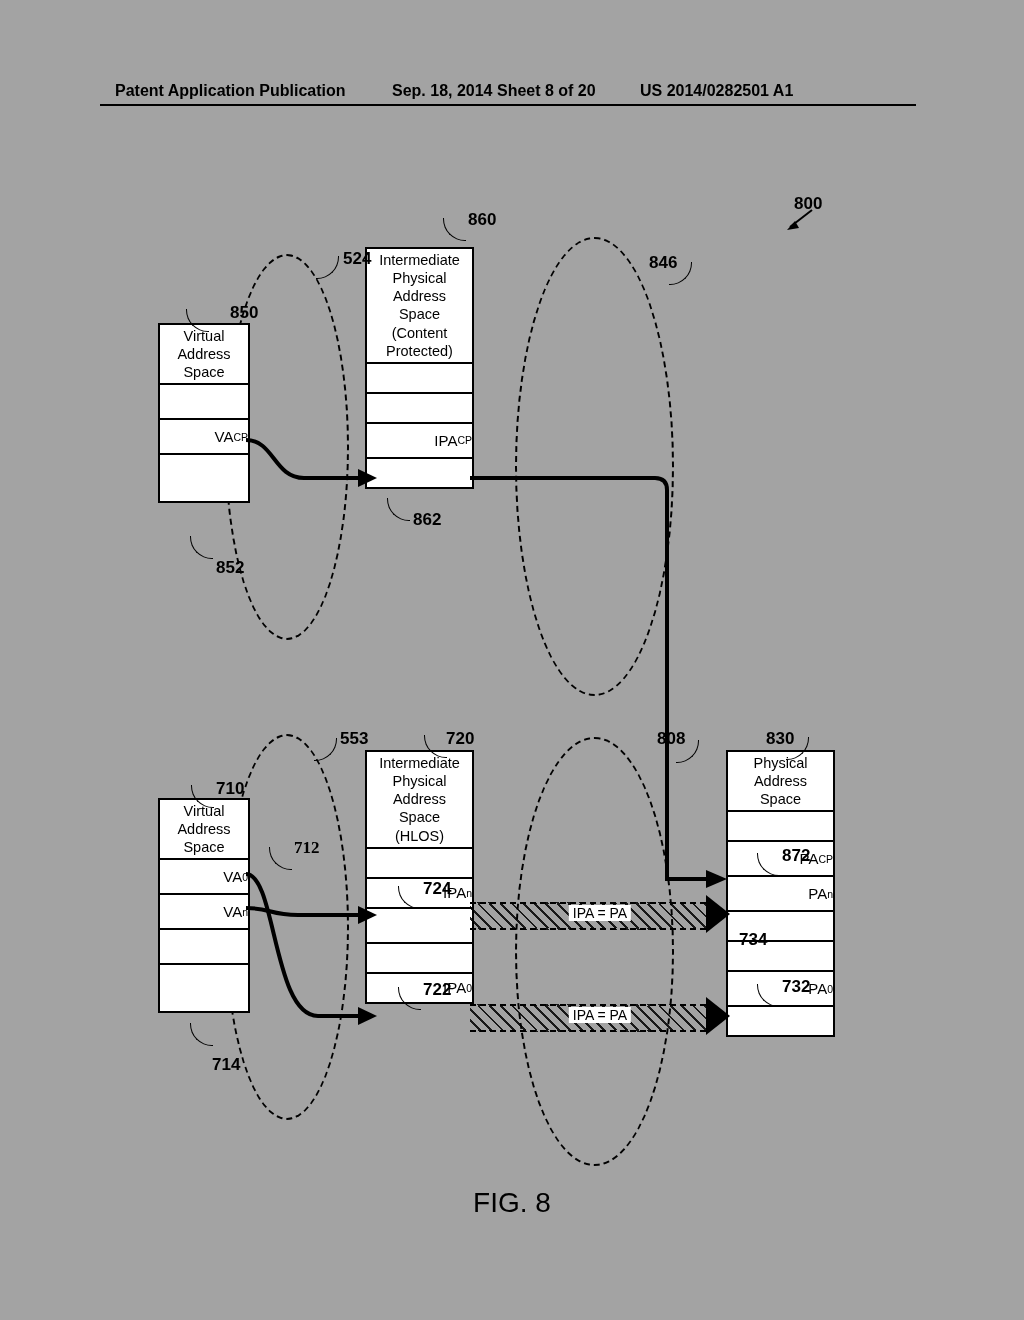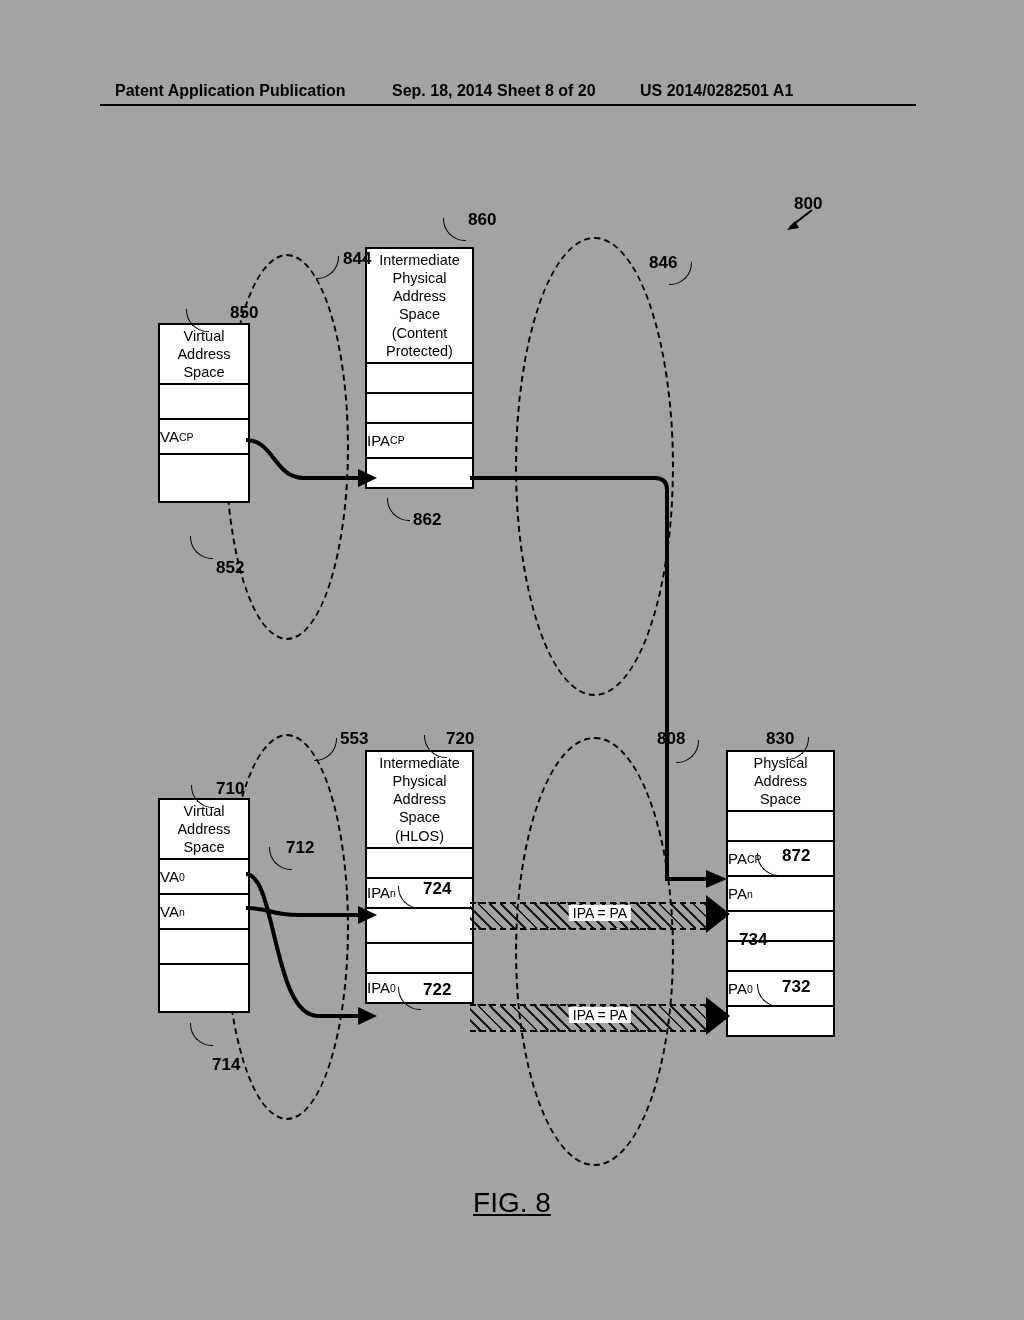--- a/index.html
+++ b/index.html
@@ -36,41 +36,40 @@
   }
 
   .fig-caption {
     position: absolute;
     left: 0;
     width: 1024px;
     text-align: center;
     top: 1187px;
     font-size: 28px;
     font-weight: 500;
-    text-decoration: underline;
   }
 
   
   .tblbox {
     position: absolute;
     border: 2px solid #000;
     background: white;
   }
   .tblhead {
     text-align: center;
     font-size: 14.5px;
     line-height: 1.25;
     padding: 2px 8px;
   }
   .row {
     border-top: 2px solid #000;
     height: 33px;
     display: flex;
     align-items: center;
-    justify-content: flex-start;
+    justify-content: flex-end;
     font-size: 15px;
   }
   .row.small { height: 28px; }
   .row.empty::after { content: "\00a0"; } 
 
   
   .dashoval {
     position: absolute;
     border: 2.5px dashed #000;
     border-radius: 50%;
@@ -191,21 +190,21 @@
     <path d="M 0,3 L 185,3 Q 197,3 197,15 L 197,404 L 244,404" fill="none" stroke="#000" stroke-width="4"></path>
     <path d="M 236,395 L 257,404 L 236,413 Z" fill="#000"></path>
   </svg>
 
   <div class="ref" style="left:794px; top:194px;">800</div>
   <svg style="position:absolute; left:786px; top:209px; width:30px; height:22px;">
     <path d="M 26,1 L 4,18" stroke="#000" stroke-width="2" fill="none"></path>
     <path d="M 1,21 L 9,12 L 13,19 Z" fill="#000"></path>
   </svg>
 
-  <div class="ref" style="left:343px; top:249px;">844</div>
+  <div class="ref" style="left:343px; top:249px;">524</div>
   <div class="leaderR" style="left:316px; top:256px;"></div>
 
   <div class="ref" style="left:637px; top:253px;margin-left:12px;">846</div>
   <div class="leader" style="left:669px; top:262px; transform:scaleX(-1);"></div>
 
   <div class="ref" style="left:210px; top:303px;margin-left:20px;">850</div>
   <div class="leader" style="left:186px; top:309px;"></div>
 
   <div class="ref" style="left:468px; top:210px;">860</div>
   <div class="leader" style="left:443px; top:218px;"></div>
@@ -284,21 +283,21 @@
 
   <div class="ref" style="left:657px; top:729px;">808</div>
   <div class="leader" style="left:676px; top:740px; transform:scaleX(-1);"></div>
 
   <div class="ref" style="left:766px; top:729px;">830</div>
   <div class="leader" style="left:786px; top:737px; transform:scaleX(-1);"></div>
 
   <div class="ref" style="left:216px; top:779px;">710</div>
   <div class="leader" style="left:191px; top:785px;"></div>
 
-  <div class="ref" style="left:286px; top:838px;">712</div>
+  <div class="ref" style="left:294px; top:838px;font-family:Liberation Serif, serif;">712</div>
   <div class="leader" style="left:269px; top:847px;"></div>
 
   <div class="ref" style="left:212px; top:1047px;margin-top:8px;">714</div>
   <div class="leaderTopR" style="left:190px; top:1023px; transform:scaleX(-1) scaleY(-1);"></div>
 
   <div class="ref" style="left:423px; top:879px;">724</div>
   <div class="leader" style="left:398px; top:886px;"></div>
 
   <div class="ref" style="left:423px; top:980px;">722</div>
   <div class="leader" style="left:398px; top:987px;"></div>

